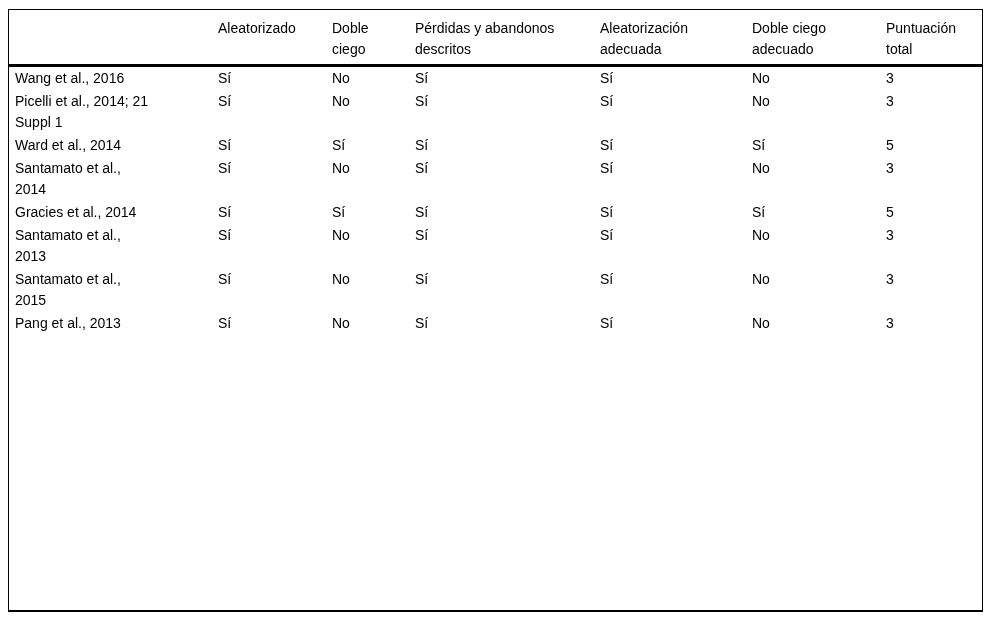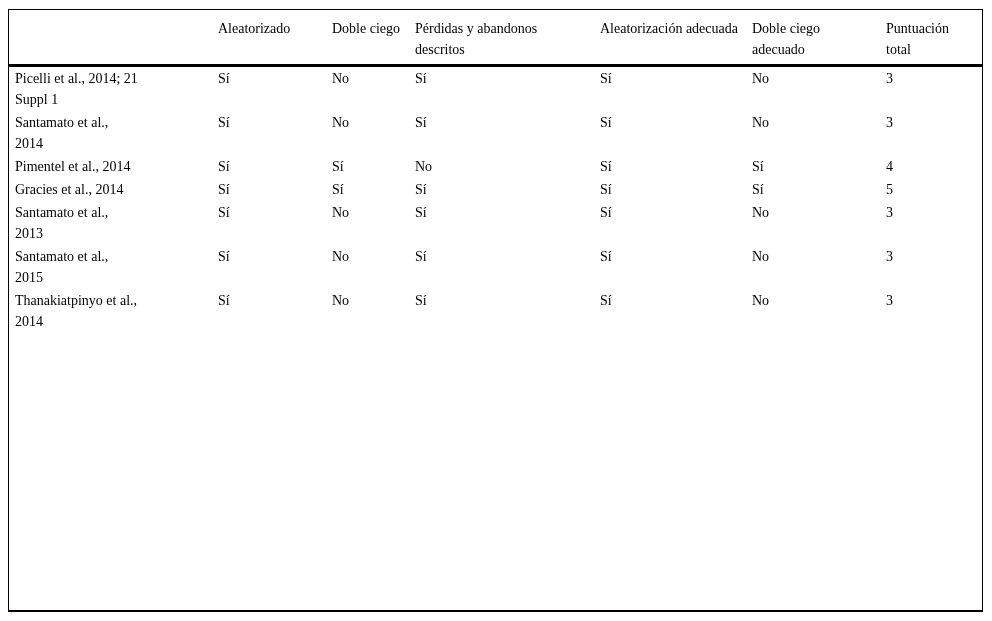--- a/index.html
+++ b/index.html
@@ -24,21 +24,20 @@
     left: 8px;
     top: 9px;
     width: 973px;
     height: 600px;
     box-sizing: content-box;
     border-top: 1px solid #000000;
     border-left: 1px solid #000000;
     border-right: 1px solid #000000;
     border-bottom: 2px solid #000000;
     background: #ffffff;
-    font-family: Liberation Serif, serif;
   }
   table.quality-table {
     width: 100%;
     border-collapse: collapse;
     table-layout: fixed;
   }
   .quality-table th,
   .quality-table td {
     font-size: 14px;
     font-weight: 400;
@@ -78,47 +77,56 @@
           <th>Aleatorizado</th>
           <th>Doble ciego</th>
           <th>Pérdidas y abandonos descritos</th>
           <th>Aleatorización adecuada</th>
           <th>Doble ciego adecuado</th>
           <th>Puntuación total</th>
         </tr>
       </thead>
       <tbody>
           <tr>
+            <td class="study-cell">Wang et al., 2016</td>
+            <td>Sí</td>
+            <td>No</td>
+            <td>Sí</td>
+            <td>Sí</td>
+            <td>No</td>
+            <td>3</td>
+          </tr>
+          <tr>
             <td class="study-cell">Picelli et al., 2014; 21
 Suppl 1</td>
             <td>Sí</td>
             <td>No</td>
             <td>Sí</td>
             <td>Sí</td>
             <td>No</td>
             <td>3</td>
           </tr>
           <tr>
+            <td class="study-cell">Ward et al., 2014</td>
+            <td>Sí</td>
+            <td>Sí</td>
+            <td>Sí</td>
+            <td>Sí</td>
+            <td>Sí</td>
+            <td>5</td>
+          </tr>
+          <tr>
             <td class="study-cell">Santamato et al.,
 2014</td>
             <td>Sí</td>
             <td>No</td>
             <td>Sí</td>
             <td>Sí</td>
             <td>No</td>
             <td>3</td>
-          </tr>
-          <tr>
-            <td class="study-cell">Pimentel et al., 2014</td>
-            <td>Sí</td>
-            <td>Sí</td>
-            <td>No</td>
-            <td>Sí</td>
-            <td>Sí</td>
-            <td>4</td>
           </tr>
           <tr>
             <td class="study-cell">Gracies et al., 2014</td>
             <td>Sí</td>
             <td>Sí</td>
             <td>Sí</td>
             <td>Sí</td>
             <td>Sí</td>
             <td>5</td>
           </tr>
@@ -136,22 +144,21 @@
             <td class="study-cell">Santamato et al.,
 2015</td>
             <td>Sí</td>
             <td>No</td>
             <td>Sí</td>
             <td>Sí</td>
             <td>No</td>
             <td>3</td>
           </tr>
           <tr>
-            <td class="study-cell">Thanakiatpinyo et al.,
-2014</td>
+            <td class="study-cell">Pang et al., 2013</td>
             <td>Sí</td>
             <td>No</td>
             <td>Sí</td>
             <td>Sí</td>
             <td>No</td>
             <td>3</td>
           </tr>
         </tbody>
     </table>
   </div>

